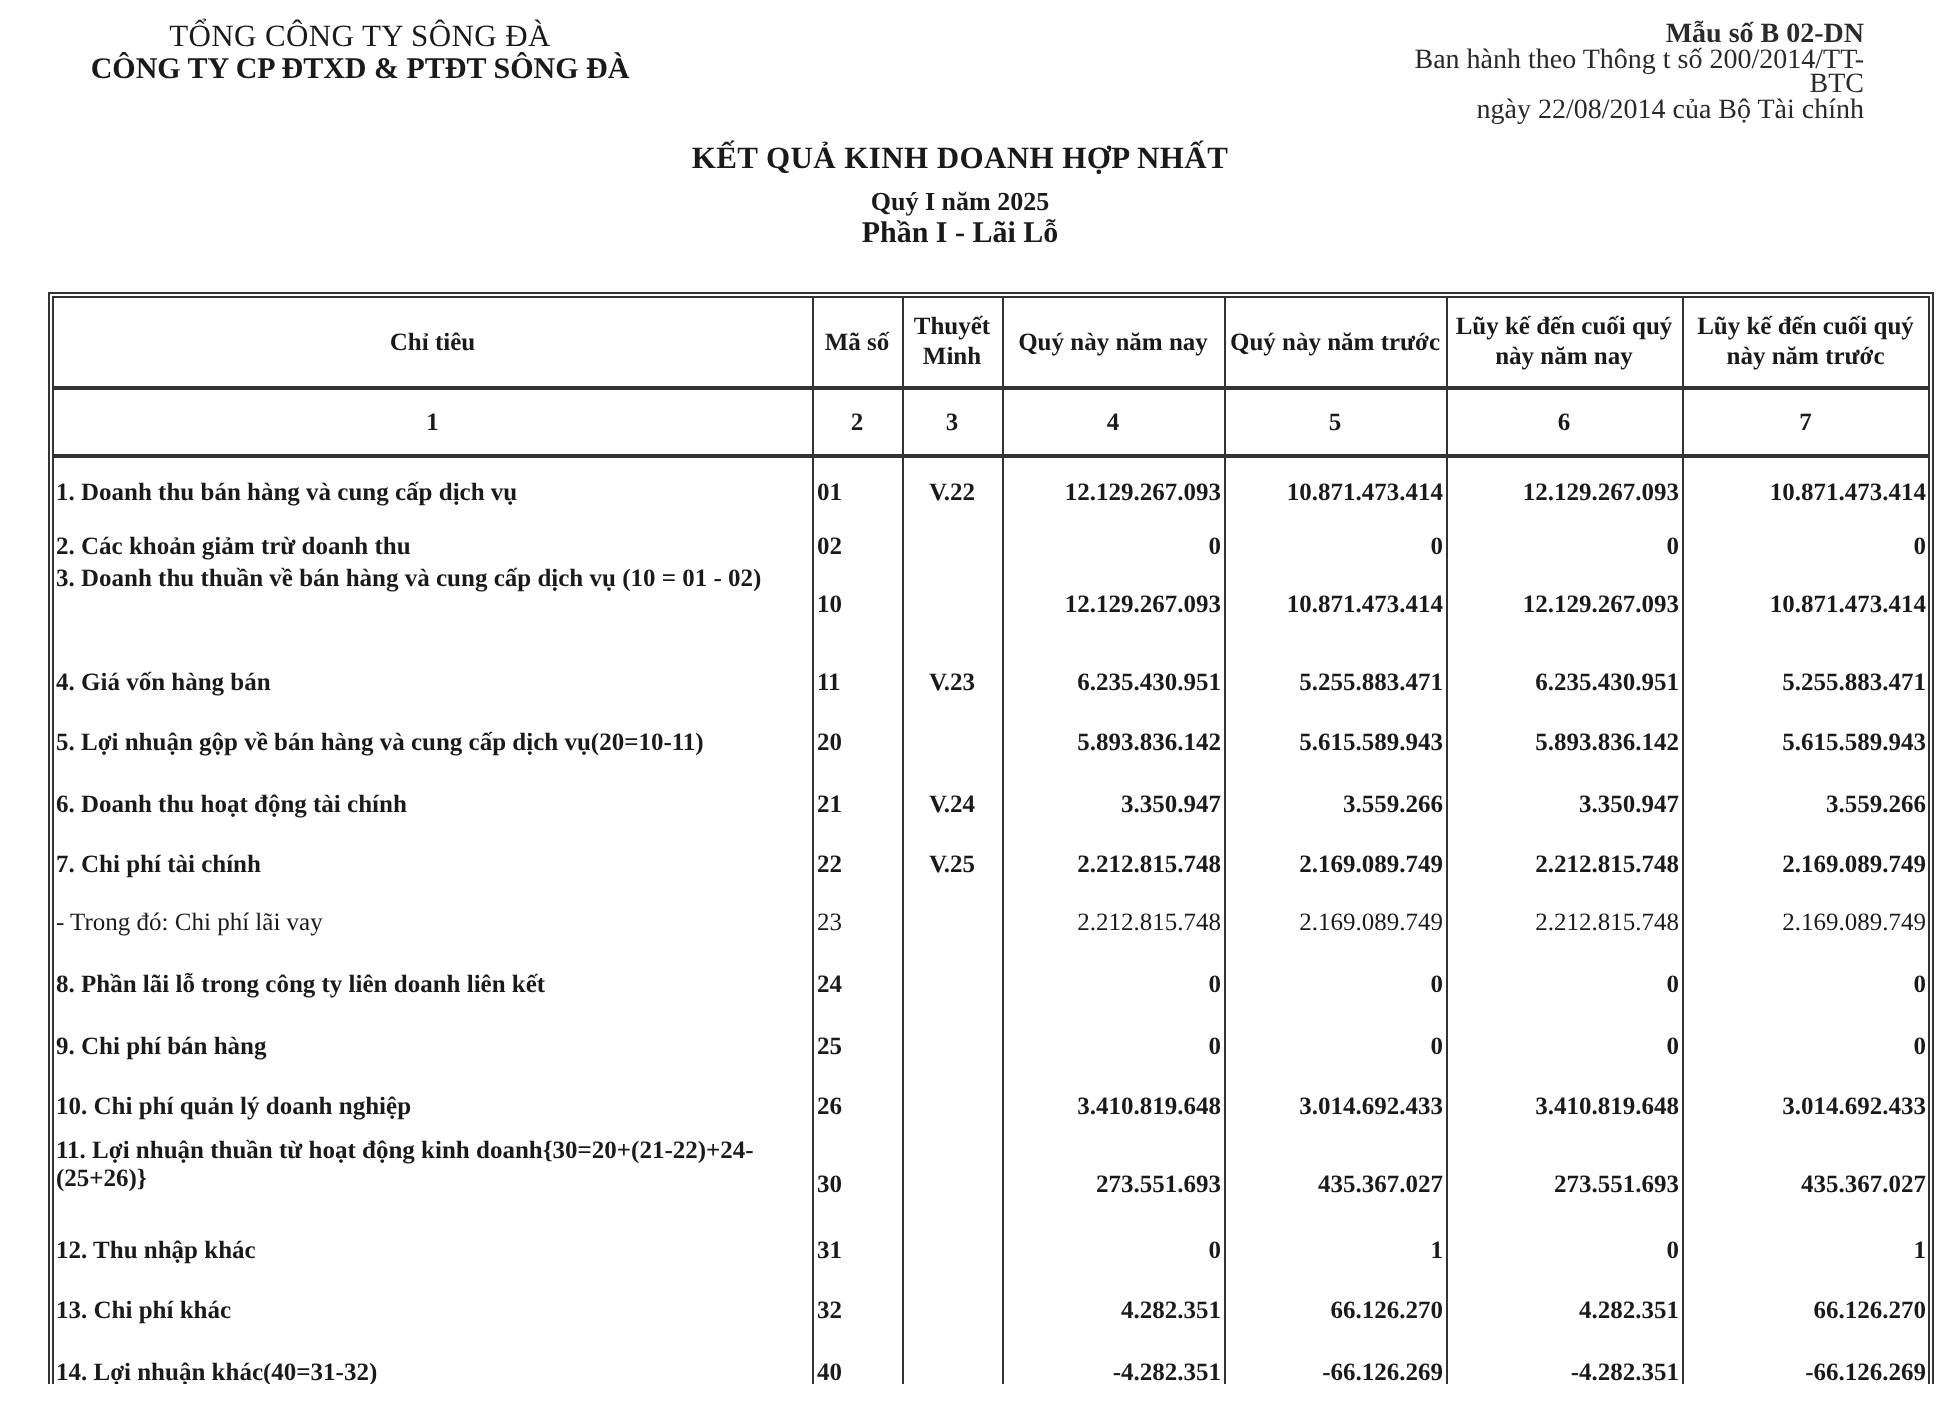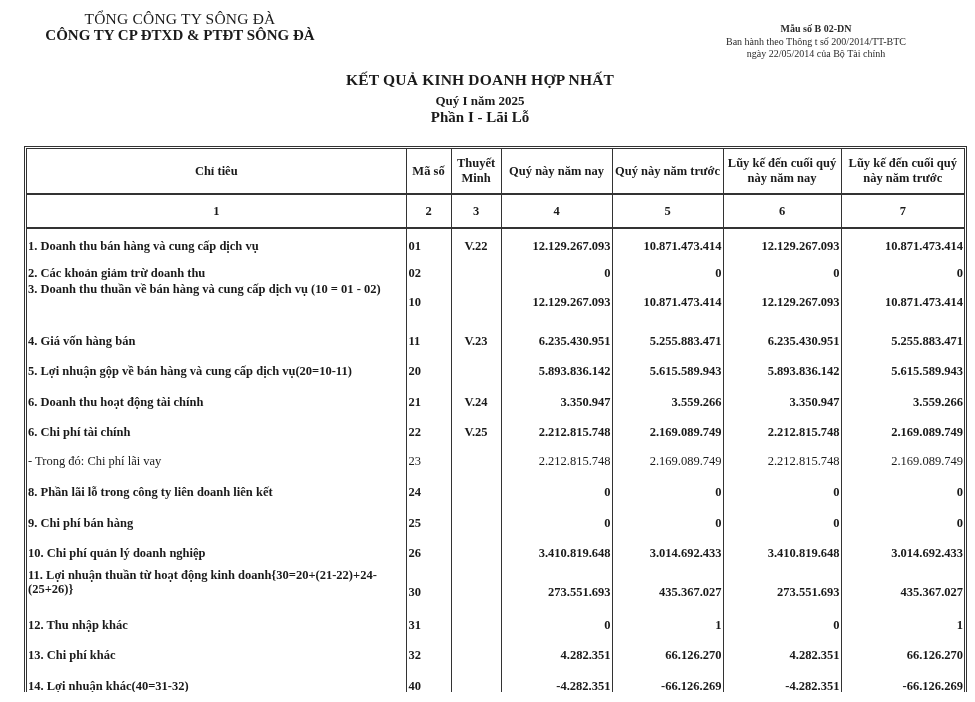--- a/index.html
+++ b/index.html
@@ -6,22 +6,22 @@
   body {
     width: 975px; height: 702px; overflow: hidden; position: relative;
     font-family: "Liberation Serif", "DejaVu Serif", serif; color: #1a1a1a;
   }
   .hdr-left {
     position: absolute; left: 30px; top: 10px; width: 300px; text-align: center;
   }
   .hdr-left .l1 { font-size: 15.5px; letter-spacing: 0.2px; line-height: 17px; }
   .hdr-left .l2 { font-size: 15px; font-weight: bold; line-height: 17px; }
   .hdr-right {
-    position: absolute; left: 700px; top: 23px; width: 232px; text-align: center;
-    font-size: 10px; line-height: 12.5px; color: #2a2a2a;
+    position: absolute; left: 700px; top: 12px; width: 232px; text-align: right;
+    font-size: 14px; line-height: 12.5px; color: #2a2a2a;
   }
   .hdr-right .form { font-weight: bold; }
   .title-block { position: absolute; left: 330px; top: 70px; width: 300px; text-align: center; font-weight: bold; }
   .title-block .t1 { font-size: 15.5px; letter-spacing: 0.2px; line-height: 20px; }
   .title-block .t2 { font-size: 13px; line-height: 16px; margin-top: 3px; }
   .title-block .t3 { font-size: 15px; line-height: 16px; }
 
   .tbl-wrap {
     position: absolute; left: 24px; top: 146px; width: 937px; height: 543px; overflow: hidden;
     border-left: 3px double #333; border-right: 3px double #333; border-top: 3px double #333;
@@ -50,21 +50,21 @@
 <body>
 
 <div class="hdr-left">
   <div class="l1">TỔNG CÔNG TY SÔNG ĐÀ</div>
   <div class="l2">CÔNG TY CP ĐTXD &amp; PTĐT SÔNG ĐÀ</div>
 </div>
 
 <div class="hdr-right">
   <div class="form">Mẫu số B 02-DN</div>
   <div>Ban hành theo Thông t số 200/2014/TT-BTC</div>
-  <div>ngày 22/05/2014 của Bộ Tài chính</div>
+  <div>ngày 22/08/2014 của Bộ Tài chính</div>
 </div>
 
 <div class="title-block">
   <div class="t1">KẾT QUẢ KINH DOANH HỢP NHẤT</div>
   <div class="t2">Quý I năm 2025</div>
   <div class="t3">Phần I - Lãi Lỗ</div>
 </div>
 
 <div class="tbl-wrap">
   <table>
@@ -231,21 +231,21 @@
           </td>
           <td class="num" style="padding-top: 8px;">
             <span class="cell">3.350.947</span>
           </td>
           <td class="num" style="padding-top: 8px;">
             <span class="cell">3.559.266</span>
           </td>
         </tr>
         <tr style="height: 30px;">
           <td class="lbl" style="padding-top: 8px;">
-            <span class="cell">6. Chi phí tài chính</span>
+            <span class="cell">7. Chi phí tài chính</span>
           </td>
           <td class="code" style="padding-top: 8px;">
             <span class="cell">22</span>
           </td>
           <td class="note" style="padding-top: 8px;">
             <span class="cell">V.25</span>
           </td>
           <td class="num" style="padding-top: 8px;">
             <span class="cell">2.212.815.748</span>
           </td>

